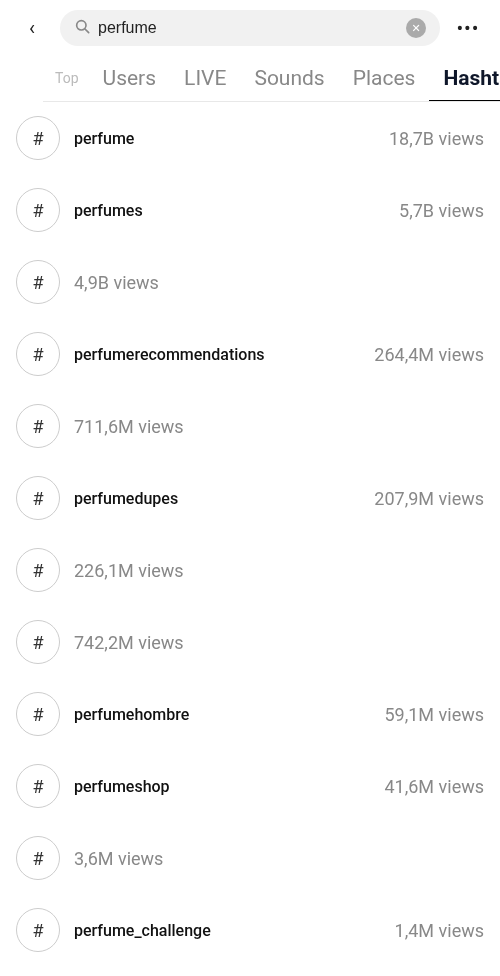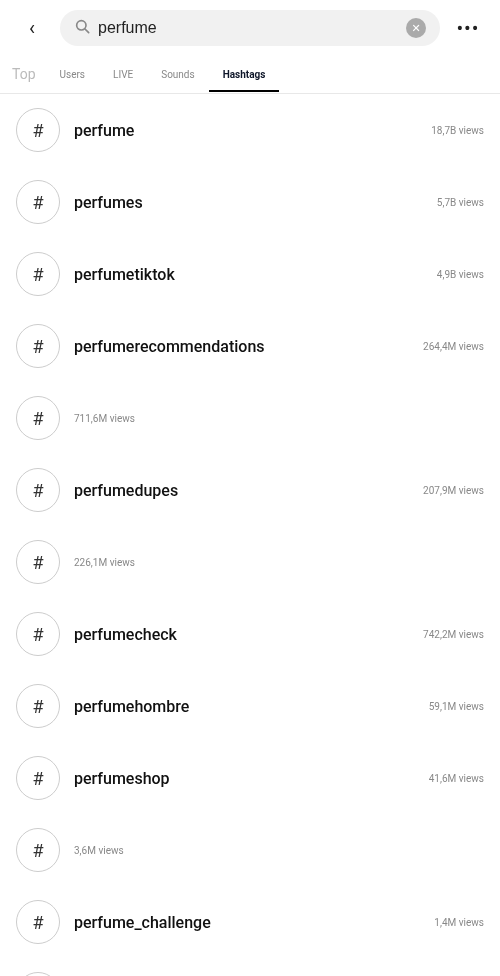--- a/index.html
+++ b/index.html
@@ -80,25 +80,26 @@
     }
 
     
     .tabs {
       display: flex;
       align-items: center;
       border-bottom: 1px solid #e8e8e8;
       padding: 0 8px;
       overflow-x: auto;
       scrollbar-width: none;
+      margin-left: 43px;
     }
     .tabs::-webkit-scrollbar { display: none; }
     .tab {
       padding: 10px 14px;
-      font-size: 10px;
+      font-size: 21px;
       color: #888;
       cursor: pointer;
       white-space: nowrap;
       border-bottom: 2px solid transparent;
       margin-bottom: -1px;
     }
     .tab.active {
       color: #0f172a;
       font-weight: 700;
       border-bottom: 2px solid #000;
@@ -128,21 +129,21 @@
       color: #333;
       flex-shrink: 0;
     }
     .item-label {
       flex: 1;
       font-size: 16px;
       font-weight: 500;
       color: #111;
     }
     .item-views {
-      font-size: 10px;
+      font-size: 18px;
       color: #888;
       white-space: nowrap;
     }
   </style>
 </head>
 <body>
 
 <div class="header">
   <div class="back-btn">‹</div>
   <div class="search-bar">
@@ -157,37 +158,37 @@
   </div>
   <div class="more-btn">•••</div>
 </div>
 
 <div class="tabs">
 
   <div class="tab" style="color:#bbb; font-size:14px; padding-left:4px; padding-right:10px;">Top</div>
   <div class="tab">Users</div>
   <div class="tab">LIVE</div>
   <div class="tab">Sounds</div>
+  <div class="tab">Places</div>
   <div class="tab active">Hashtags</div>
 </div>
 
 <div class="list" id="hashtag-list">
 <div class="list-item">
       <div class="hashtag-icon">#</div>
       <div class="item-label">perfume</div>
       <div class="item-views">18,7B views</div>
     </div>
     <div class="list-item">
       <div class="hashtag-icon">#</div>
       <div class="item-label">perfumes</div>
       <div class="item-views">5,7B views</div>
     </div>
     <div class="list-item">
       <div class="hashtag-icon">#</div>
-      <div class="item-label">perfumetiktok</div>
       <div class="item-views">4,9B views</div>
     </div>
     <div class="list-item">
       <div class="hashtag-icon">#</div>
       <div class="item-label">perfumerecommendations</div>
       <div class="item-views">264,4M views</div>
     </div>
     <div class="list-item">
       <div class="hashtag-icon">#</div>
       <div class="item-views">711,6M views</div>
@@ -196,21 +197,20 @@
       <div class="hashtag-icon">#</div>
       <div class="item-label">perfumedupes</div>
       <div class="item-views">207,9M views</div>
     </div>
     <div class="list-item">
       <div class="hashtag-icon">#</div>
       <div class="item-views">226,1M views</div>
     </div>
     <div class="list-item">
       <div class="hashtag-icon">#</div>
-      <div class="item-label">perfumecheck</div>
       <div class="item-views">742,2M views</div>
     </div>
     <div class="list-item">
       <div class="hashtag-icon">#</div>
       <div class="item-label">perfumehombre</div>
       <div class="item-views">59,1M views</div>
     </div>
     <div class="list-item">
       <div class="hashtag-icon">#</div>
       <div class="item-label">perfumeshop</div>

